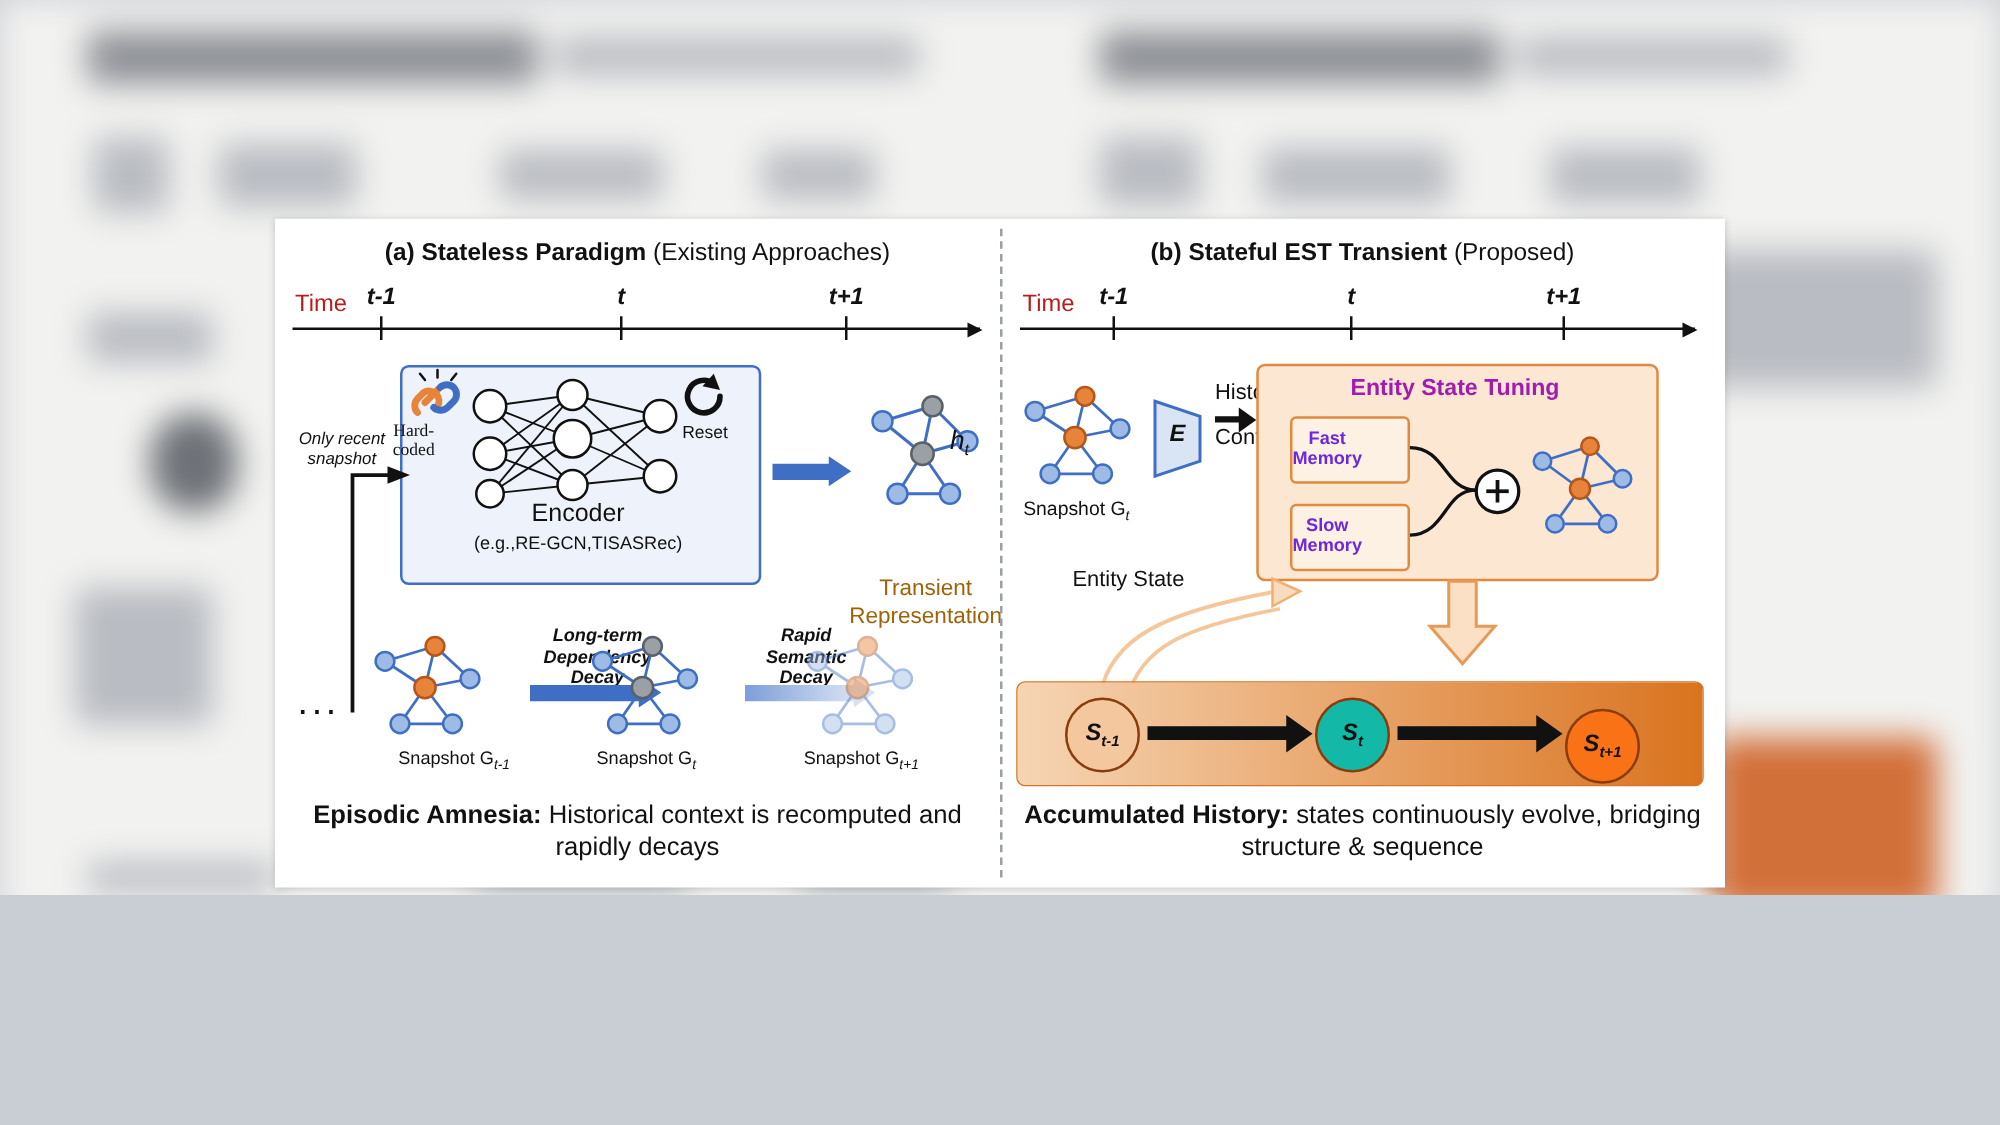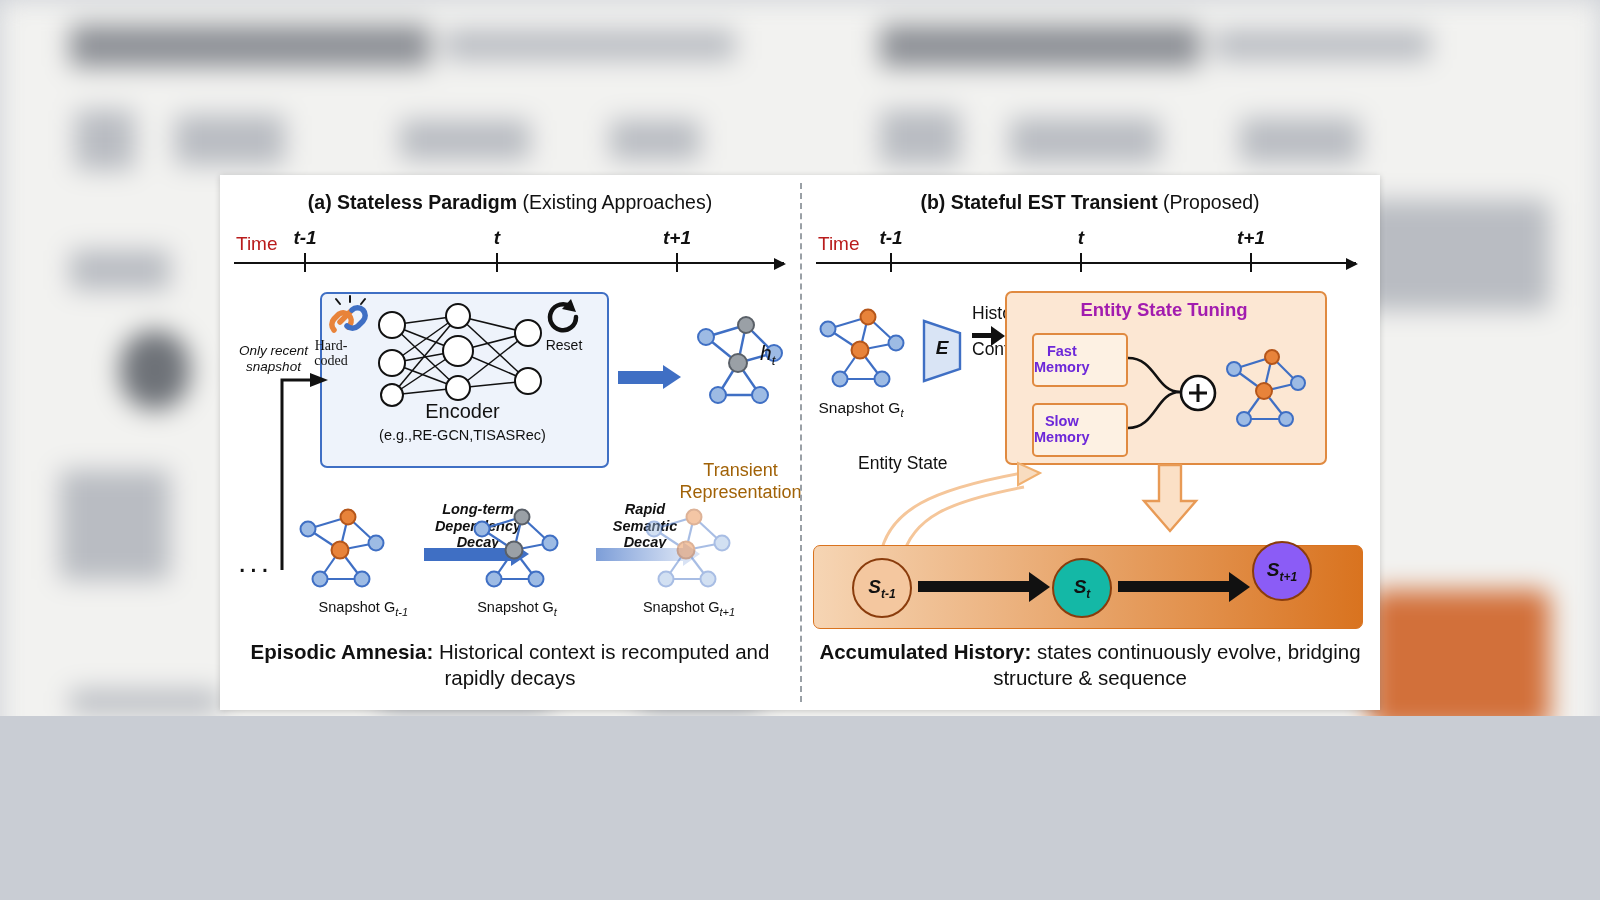--- a/index.html
+++ b/index.html
@@ -576,21 +576,21 @@
         <polygon points="19,0 41,0 41,36 56,36 30,66 4,36 19,36" fill="#fbe0c6" stroke="#e89a55" stroke-width="2.4"></polygon>
       </svg>
 
       <div id="buffer-box"></div>
       <div class="state-circle" style="left:52px; top:383px; background:#f4c79f;">
         <span><span>S</span><sub style="font-size:12px">t-1</sub></span>
       </div>
       <div class="state-circle" style="left:252px; top:383px; background:#14b8a6;">
         <span><span>S</span><sub style="font-size:12px">t</sub></span>
       </div>
-      <div class="state-circle" style="left:452px; top:366px; background:#8b5cf6;">
+      <div class="state-circle" style="left:452px; top:392px; background:#f97316;">
         <span><span>S</span><sub style="font-size:12px">t+1</sub></span>
       </div>
       <div class="arrow-thick-black" style="left:118px; top:406px; width:112px;"></div>
       <div class="arrow-thick-black" style="left:318px; top:406px; width:112px;"></div>
 
 
       <div class="statement" style="top:464px;">
         <b>Accumulated History:</b><span> states continuously evolve, bridging structure &amp; sequence</span>
       </div>
     </div>

